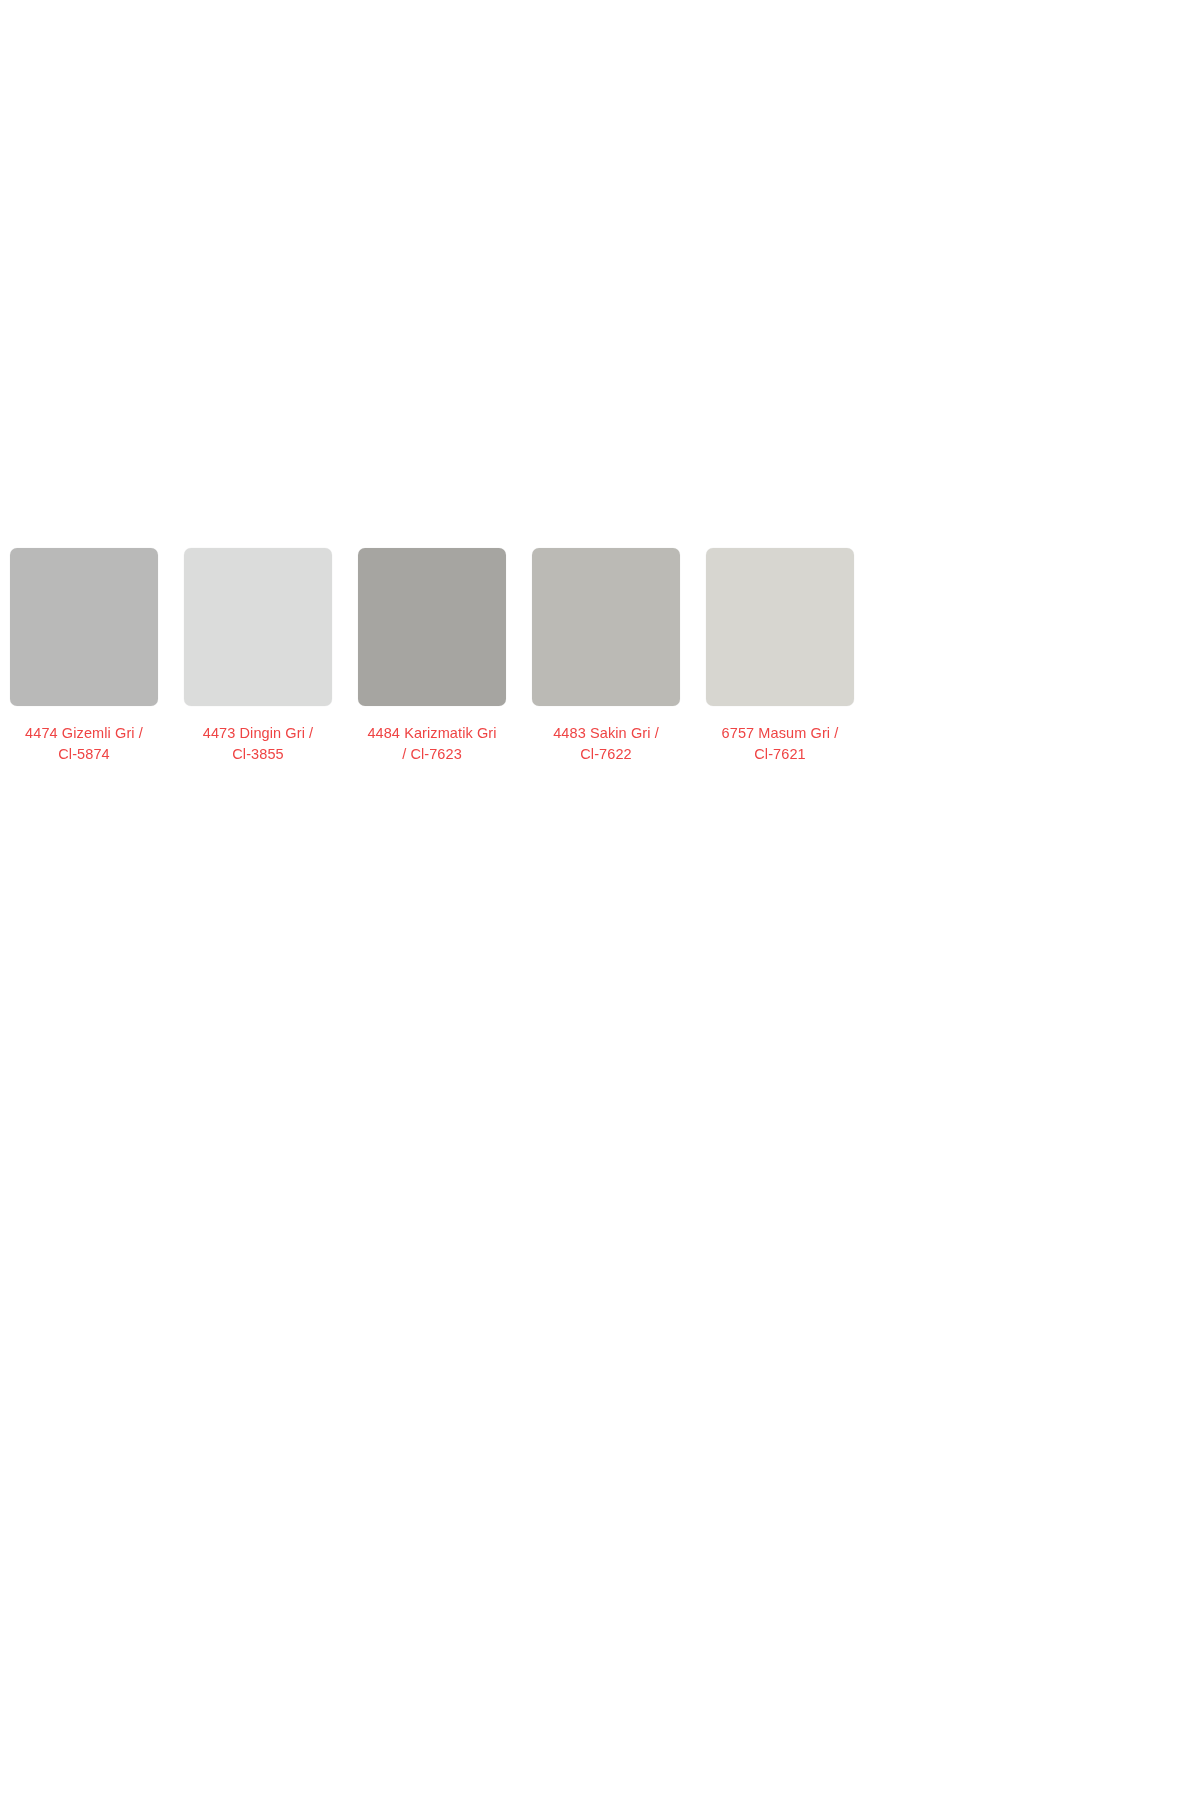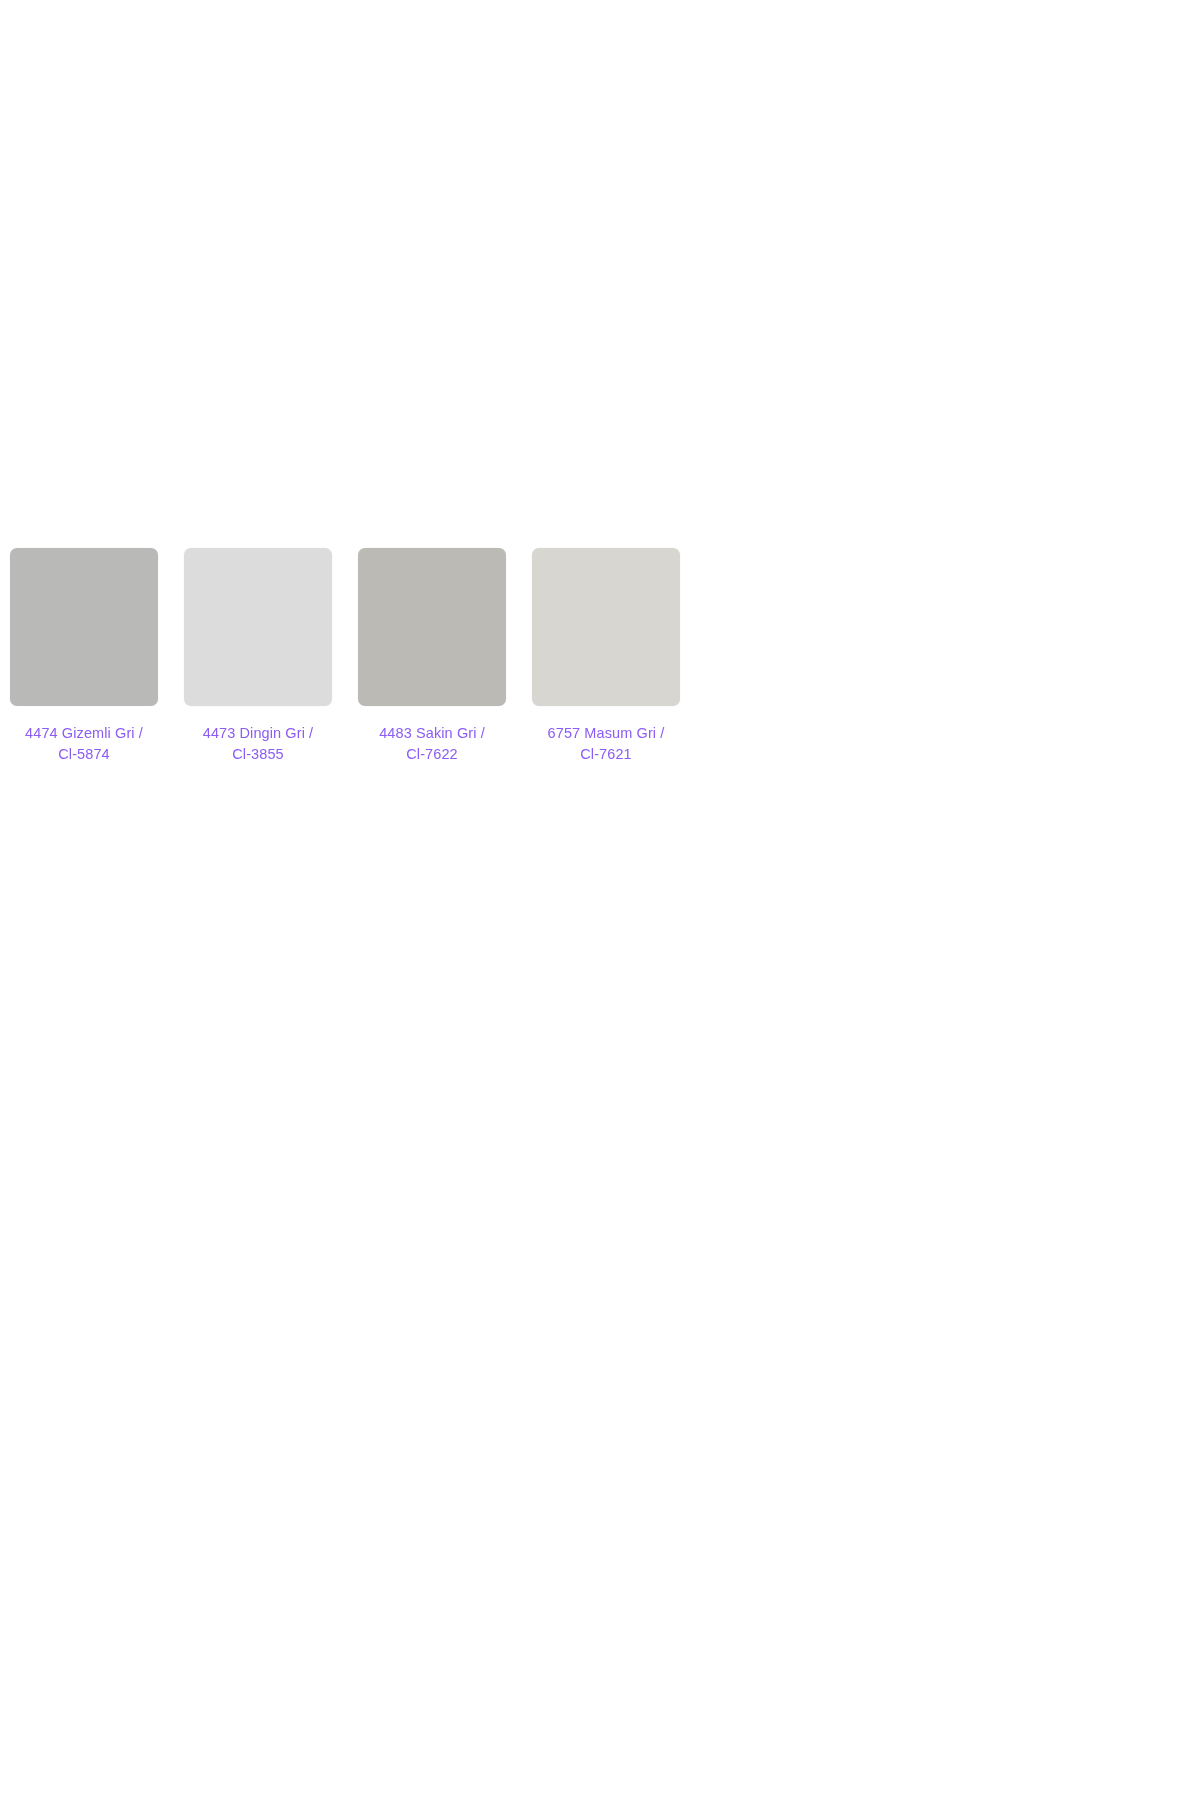--- a/index.html
+++ b/index.html
@@ -55,21 +55,21 @@
     background: #bdbdbd;
     box-shadow: 0 0 0 0.5px rgba(0,0,0,0.035);
   }
 
   .swatch-label {
     margin-top: 17px;
     text-align: center;
     width: 148px;
     font-size: 14.5px;
     line-height: 1.45;
-    color: #8b5cf6;
+    color: #ef4444;
     letter-spacing: 0.1px;
     word-break: break-word;
   }
 </style>
 </head>
 <body>
 
 <div id="palette-page">
   <div id="swatch-grid">
       <div class="swatch-cell">
@@ -80,20 +80,27 @@
         </div>
       </div>
       <div class="swatch-cell">
         <div class="swatch-chip" style="background: rgb(219, 220, 219);"></div>
         <div class="swatch-label">
           <div>4473 Dingin Gri /</div>
           <div>Cl-3855</div>
         </div>
       </div>
       <div class="swatch-cell">
+        <div class="swatch-chip" style="background: rgb(166, 165, 161);"></div>
+        <div class="swatch-label">
+          <div>4484 Karizmatik Gri</div>
+          <div>/ Cl-7623</div>
+        </div>
+      </div>
+      <div class="swatch-cell">
         <div class="swatch-chip" style="background: rgb(187, 186, 181);"></div>
         <div class="swatch-label">
           <div>4483 Sakin Gri /</div>
           <div>Cl-7622</div>
         </div>
       </div>
       <div class="swatch-cell">
         <div class="swatch-chip" style="background: rgb(215, 214, 208);"></div>
         <div class="swatch-label">
           <div>6757 Masum Gri /</div>

